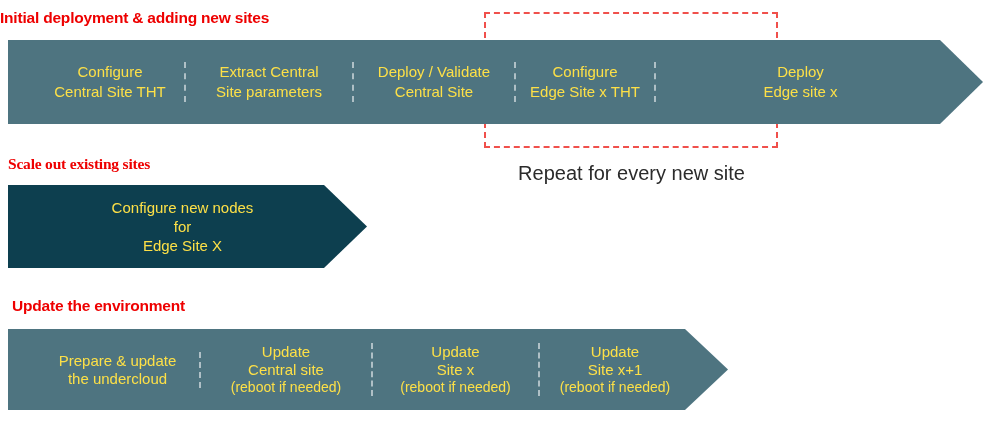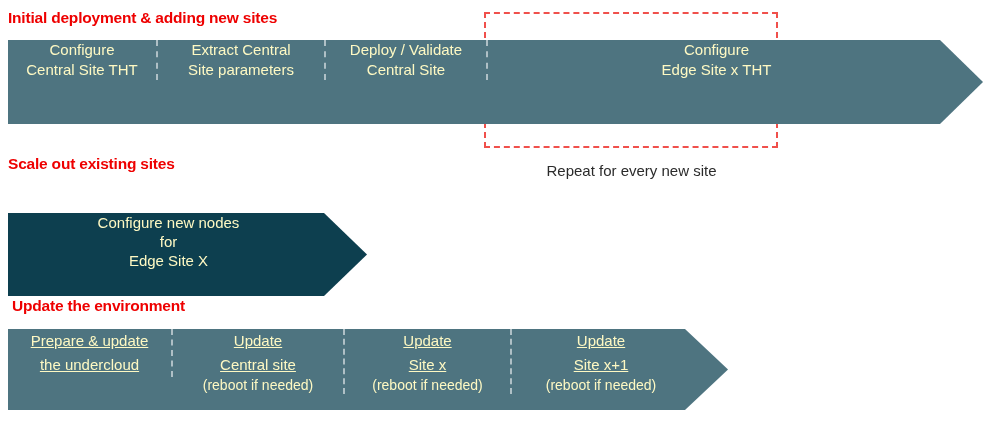--- a/index.html
+++ b/index.html
@@ -12,34 +12,35 @@
     overflow: hidden;
   }
   .section-heading {
     position: absolute;
     font-size: 15.5px;
     font-weight: 700;
     color: #ee0000;
     letter-spacing: -0.2px;
     white-space: nowrap;
   }
-  #heading-initial { left: 8px;  top: 9px; }
-  #heading-scale   { left: 8px;  top: 155px; }
+  #heading-initial { left: 0;  top: 9px; }
+  #heading-scale   { left: 8px;  top: 155px; font-family: Liberation Serif, serif; }
   #heading-update  { left: 12px; top: 297px; text-align: center; }
 
   .flow {
     position: absolute;
     display: flex;
-    align-items: flex-start;
-    color: #fef9c3;
+    align-items: center;
+    color: #fde047;
     z-index: 2;
     clip-path: polygon(0 0, calc(100% - 43px) 0, 100% 50%, calc(100% - 43px) 100%, 0 100%);
+    padding-left: 28px;
   }
   .flow.teal { background: #4e7480; }
-  .flow.dark { background: #0d3f4f; margin-top: 28px; }
+  .flow.dark { background: #0d3f4f; }
 
   #flow-initial { left: 8px; top: 40px;  width: 975px; height: 84px; }
   #flow-scale   { left: 8px; top: 185px; width: 359px; height: 83px; }
   #flow-update  { left: 8px; top: 329px; width: 720px; height: 81px; }
 
   .seg {
     display: flex;
     flex-direction: column;
     justify-content: center;
     align-items: center;
@@ -61,38 +62,38 @@
   #flow-initial .s1 { width: 150px; }
   #flow-initial .s2 { width: 162px; }
   #flow-initial .s3 { width: 168px; }
   #flow-initial .s4 { width: 140px; }
   #flow-initial .s5 { width: 149px; }
   #flow-scale   .s1 { width: 150px; }
   #flow-scale   .seg-main { line-height: 19px; }
   #flow-update  .s1 { width: 165px; }
   #flow-update  .s2 { width: 172px; }
   #flow-update  .s3 { width: 167px; }
-  #flow-update  .seg-main { line-height: 24px; text-decoration: underline; }
+  #flow-update  .seg-main { line-height: 18px; }
 
   .repeat-box {
     position: absolute;
     left: 484px;
     top: 12px;
     width: 294px;
     height: 136px;
     border: 2px dashed #f0504b;
     z-index: 1;
   }
   .repeat-caption {
     position: absolute;
     left: 485px;
     top: 162px;
     width: 293px;
     text-align: center;
-    font-size: 15px;
+    font-size: 20px;
     color: #2b2b2b;
     z-index: 3;
   }
 </style>
 </head>
 <body>
 
 <div class="canvas">
 
   <div class="section-heading" id="heading-initial">Initial deployment &amp; adding new sites</div>
@@ -108,20 +109,24 @@
       <span class="seg-main">Extract Central
 Site parameters</span>
     </div>
     <div class="seg s2">
       <span class="seg-main">Deploy / Validate
 Central Site</span>
     </div>
     <div class="seg s4">
       <span class="seg-main">Configure
 Edge Site x THT</span>
+    </div>
+    <div class="seg s5">
+      <span class="seg-main">Deploy
+Edge site x</span>
     </div>
   </div>
 
   <div class="repeat-caption">Repeat for every new site</div>
 
   <div class="section-heading" id="heading-scale">Scale out existing sites</div>
 
   <div class="flow dark" id="flow-scale">
     <div class="seg s1">
       <span class="seg-main">Configure new nodes

